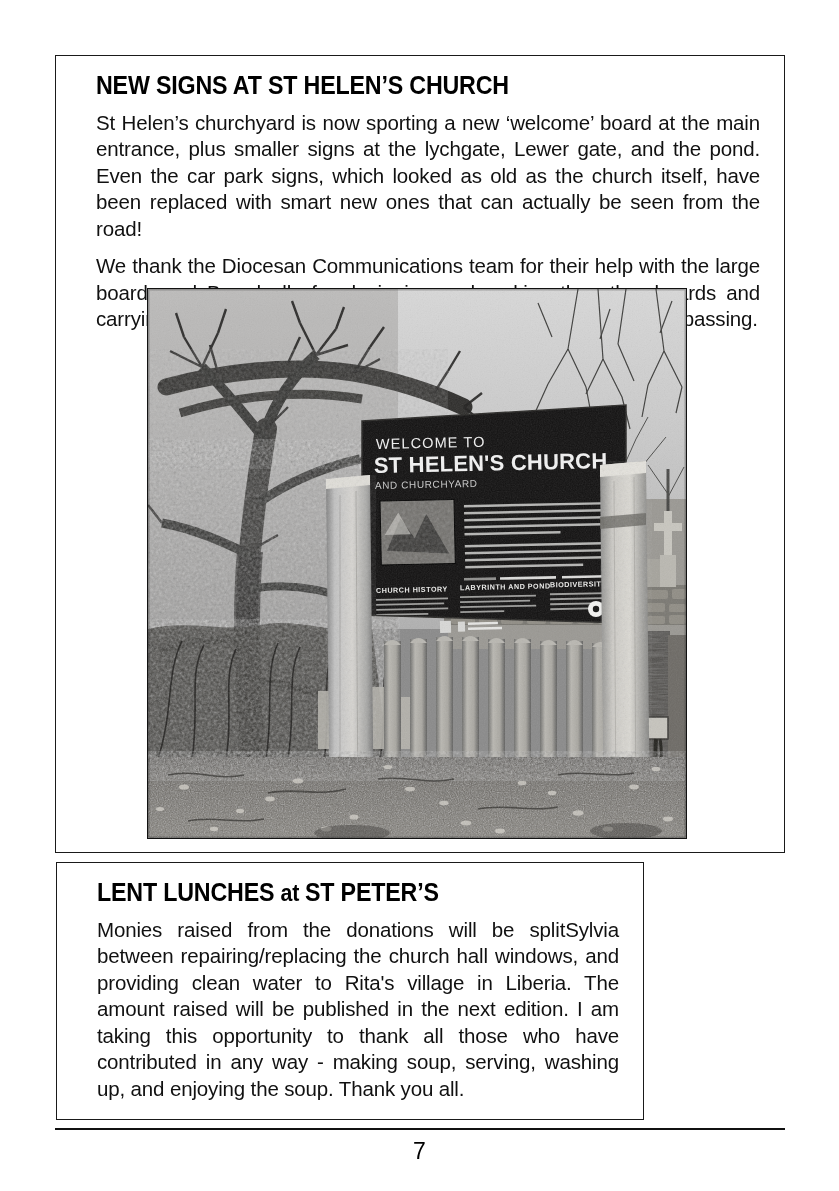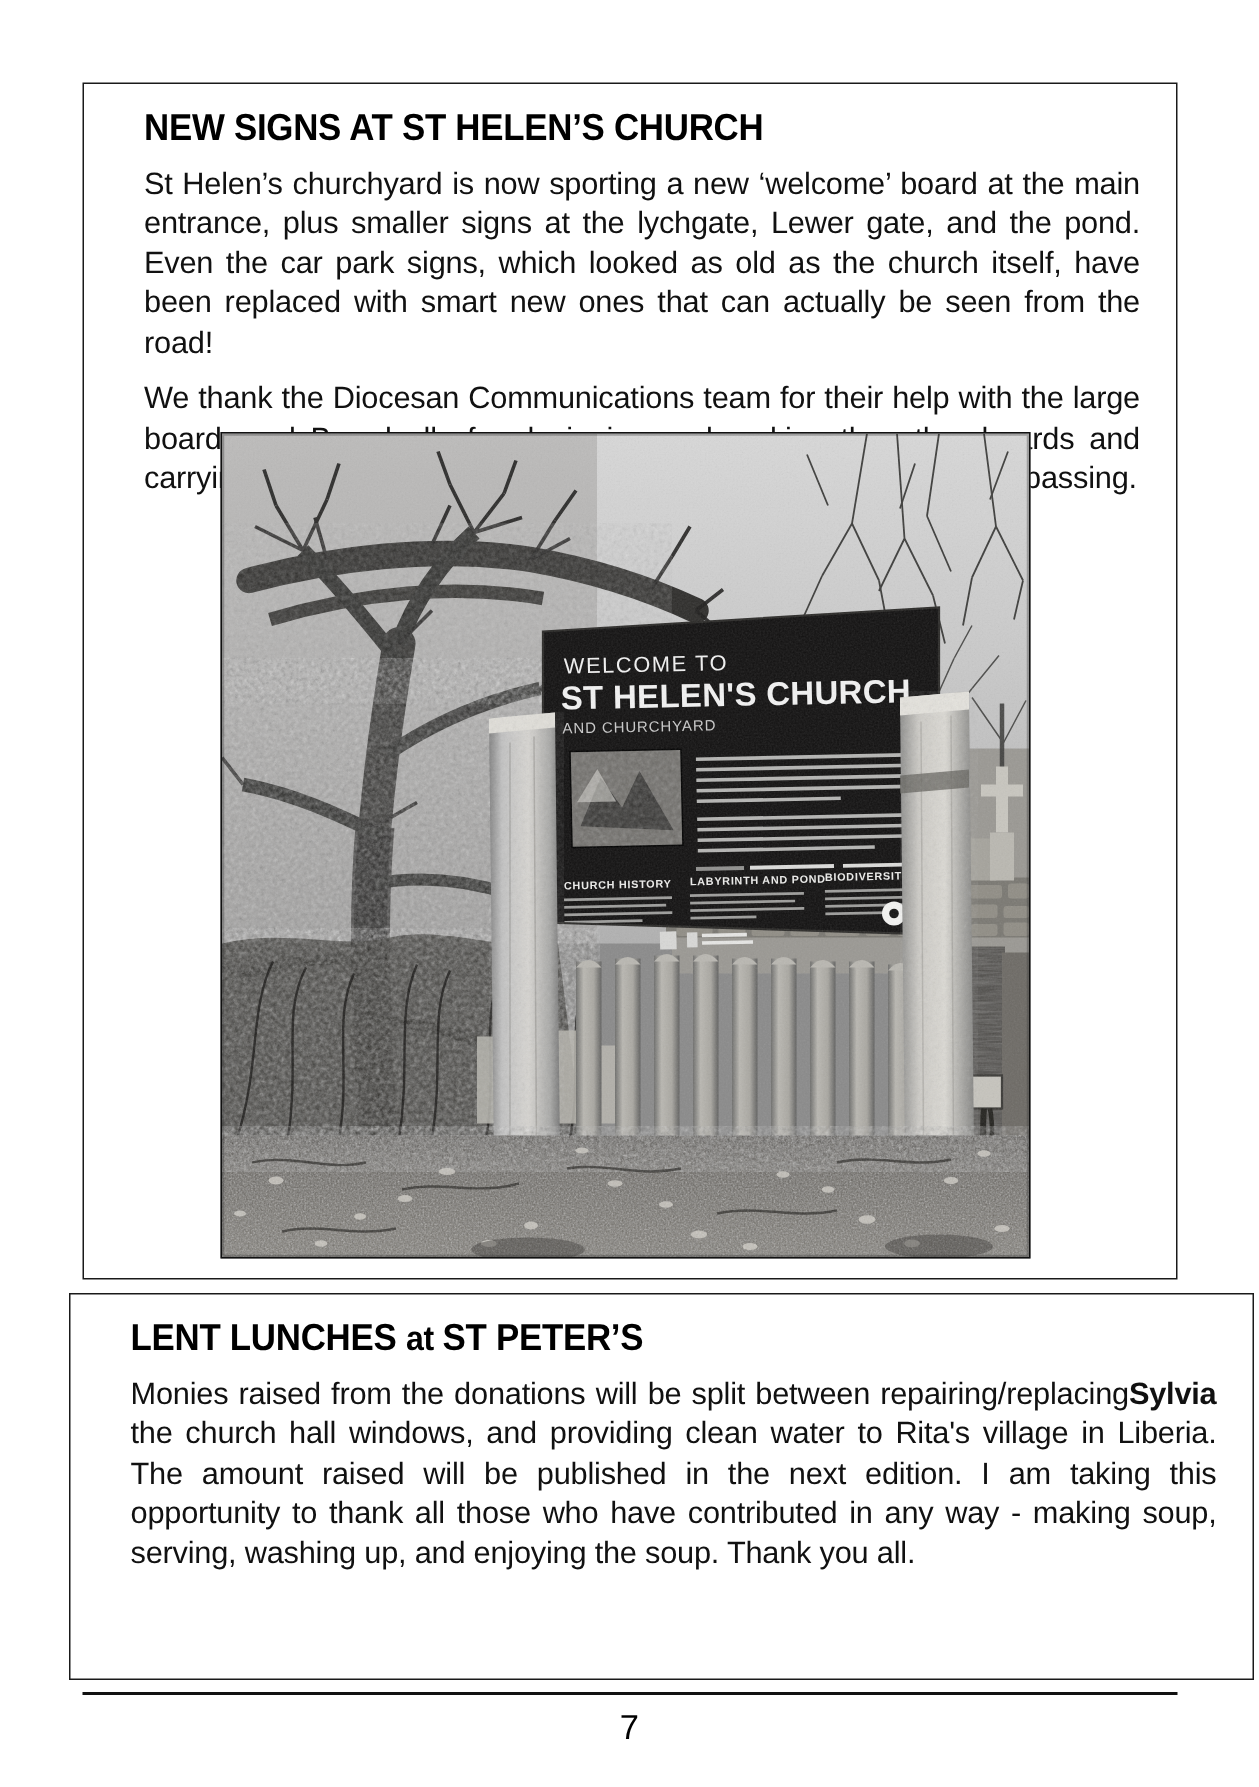--- a/index.html
+++ b/index.html
@@ -31,23 +31,23 @@
     border: 1.5px solid #1a1a1a;
     background: #ffffff;
   }
   #box-signs {
     left: 55px;
     top: 55px;
     width: 730px;
     height: 798px;
   }
   #box-lent {
-    left: 46px;
+    left: 56px;
     top: 862px;
-    width: 790px;
+    width: 588px;
     height: 258px;
   }
 
   .box-inner {
     padding: 16px 24px 10px 40px;
   }
 
   
   h1.article-heading {
     margin: 0 0 10px 0;
@@ -70,21 +70,21 @@
     margin: 0 0 11px 0;
     font-size: 20.5px;
     line-height: 26.5px;
     text-align: justify;
     text-justify: inter-word;
     letter-spacing: -0.15px;
     color: #111;
   }
   p.body-text:last-of-type { margin-bottom: 0; }
   p.body-text .signature {
-    font-weight: bold;
+    font-weight: normal;
     float: right;
   }
 
   
   .photo-frame {
     position: absolute;
     left: 91px;
     top: 232px;
     width: 538px;
     height: 549px;

